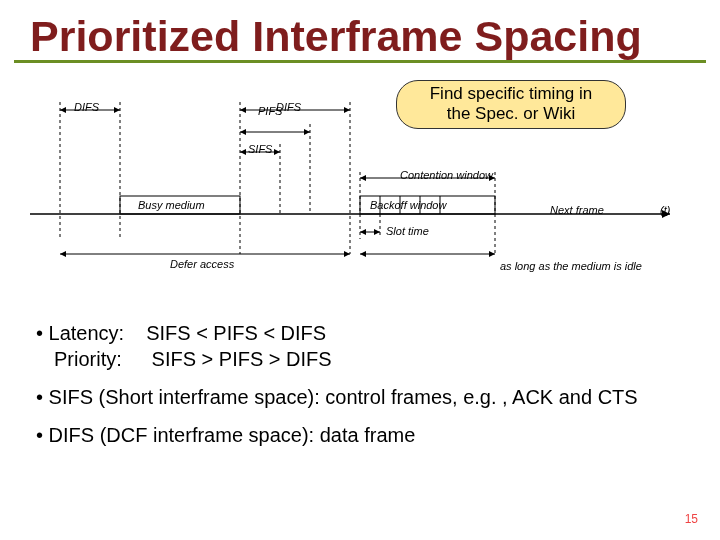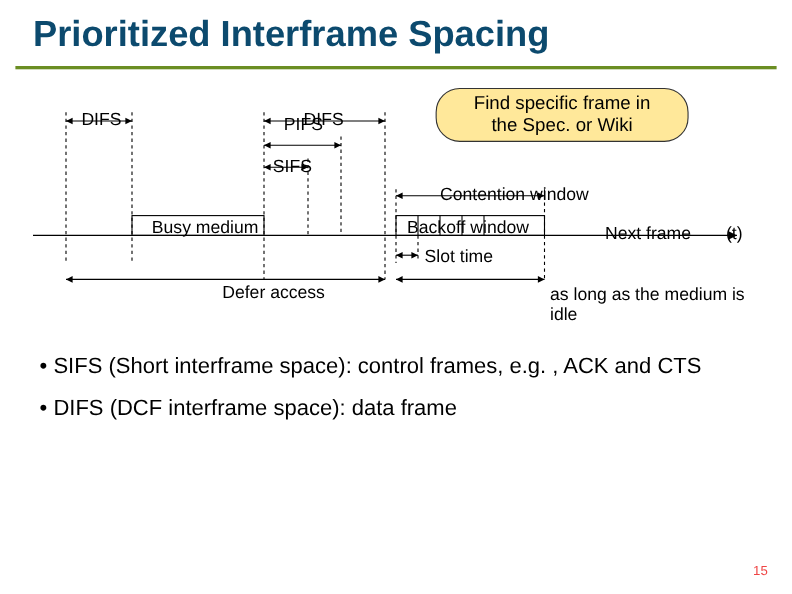--- a/index.html
+++ b/index.html
@@ -1,38 +1,38 @@
 <!DOCTYPE html>
 <html><head>
 <meta charset="utf-8">
 <style>
   html,body{margin:0;padding:0;width:720px;height:540px;background:#fff;font-family:Arial,Helvetica,sans-serif;color:#000;}
   .slide{position:relative;width:720px;height:540px;}
-  .title{position:absolute;left:30px;top:12px;font-size:33px;font-weight:bold;color:#0c4a6e;}
+  .title{position:absolute;left:30px;top:12px;font-size:43px;font-weight:bold;color:#7f1d1d;}
   .underline{position:absolute;left:14px;top:60px;width:692px;height:3px;background:#6b8e23;}
   .callout{position:absolute;left:396px;top:80px;width:228px;height:44px;border:1px solid #333;border-radius:22px;background:#ffe89a;text-align:center;font-size:17px;line-height:20px;padding-top:3px;}
   .diagram{position:absolute;left:30px;top:84px;width:660px;height:215px;}
-  .dl{font-size:16px;position:absolute;font-family:Arial;}
+  .dl{font-size:11px;position:absolute;font-family:Arial;font-style:italic;}
   .bullets{position:absolute;left:36px;top:320px;width:650px;font-size:20px;line-height:1.3;}
   .bullets .row{margin-bottom:12px;}
   .bullets .lbl{display:inline-block;width:92px;}
   .bullets .val{display:inline;}
   .indent{margin-left:18px;}
   .pagenum{position:absolute;right:22px;bottom:14px;font-size:12px;color:#ef4444;}
   svg{overflow:visible;}
 </style>
 </head>
 <body>
 
 <div class="slide">
   <div class="title">Prioritized Interframe Spacing</div>
   <div class="underline"></div>
 
   <div class="callout">
-    <span>Find specific frame in</span><br>
+    <span>Find specific timing in</span><br>
     <span>the Spec. or Wiki</span>
   </div>
 
   <div class="diagram">
     <svg width="660" height="215">
 
       <line x1="0" y1="130" x2="640" y2="130" stroke="#000" stroke-width="1.3"></line>
       <polygon points="640,130 632,126 632,134" fill="#000"></polygon>
 
       <rect x="90" y="112" width="120" height="18" fill="none" stroke="#000"></rect>
@@ -89,23 +89,29 @@
     <div class="dl" style="left:44px;top:17px;">DIFS</div>
     <div class="dl" style="left:246px;top:17px;">DIFS</div>
     <div class="dl" style="left:228px;top:21px;">PIFS</div>
     <div class="dl" style="left:218px;top:59px;">SIFS</div>
     <div class="dl" style="left:108px;top:115px;">Busy medium</div>
     <div class="dl" style="left:370px;top:85px;">Contention window</div>
     <div class="dl" style="left:340px;top:115px;">Backoff window</div>
     <div class="dl" style="left:520px;top:120px;">Next frame</div>
     <div class="dl" style="left:630px;top:120px;">(t)</div>
     <div class="dl" style="left:356px;top:141px;">Slot time</div>
-    <div class="dl" style="left:140px;top:174px;margin-left:32px;">Defer access</div>
+    <div class="dl" style="left:140px;top:174px;">Defer access</div>
     <div class="dl" style="left:470px;top:176px;">as long as the medium is idle</div>
   </div>
 
   <div class="bullets">
+    <div class="row">
+      • <span class="lbl">Latency:</span>
+        <span class="val">SIFS &lt; PIFS &lt; DIFS</span><br>
+      <span class="indent"></span><span class="lbl">Priority:</span>
+        <span class="val">SIFS &gt; PIFS &gt; DIFS</span>
+    </div>
     <div class="row">• <span>SIFS (Short interframe space): control frames, e.g. , ACK and CTS</span></div>
     <div class="row">• <span>DIFS (DCF interframe space): data frame</span></div>
   </div>
 
   <div class="pagenum">15</div>
 </div>
 
 </body></html>

